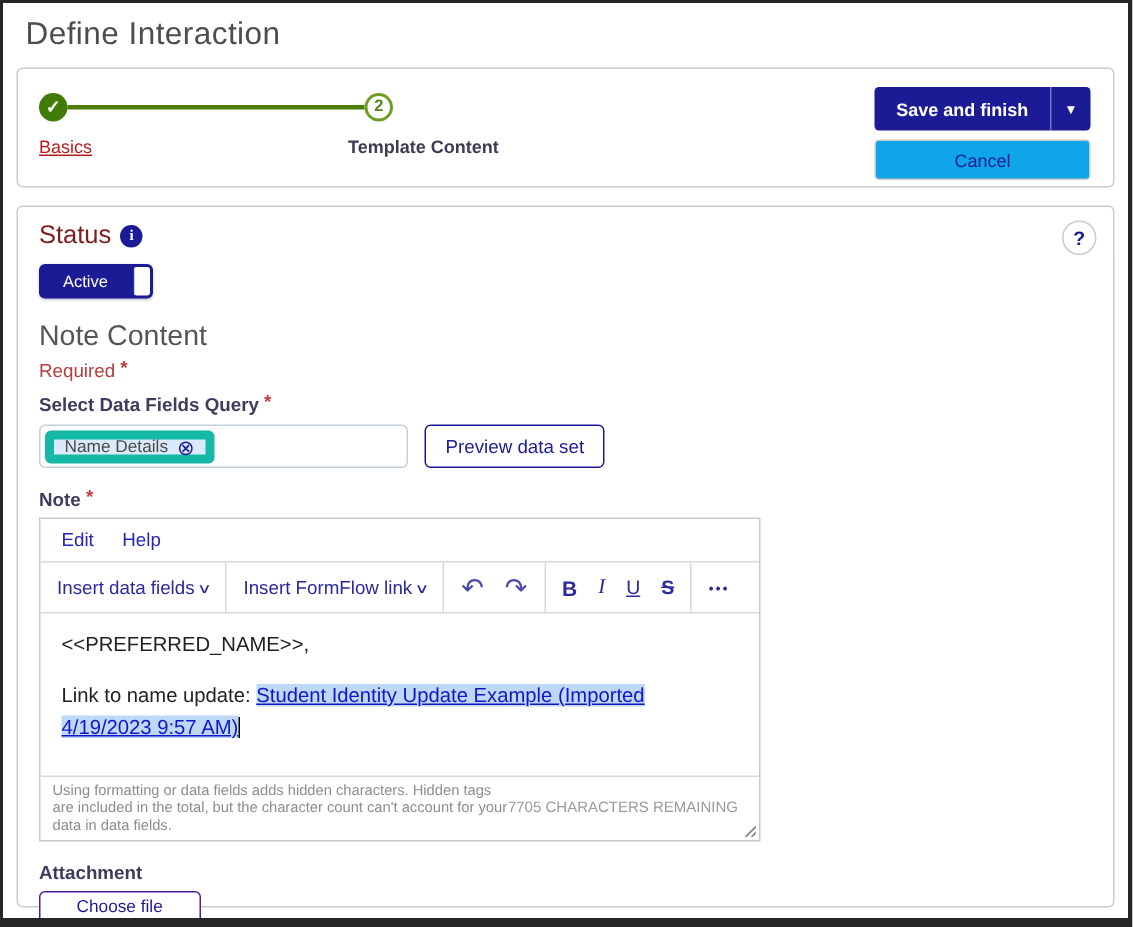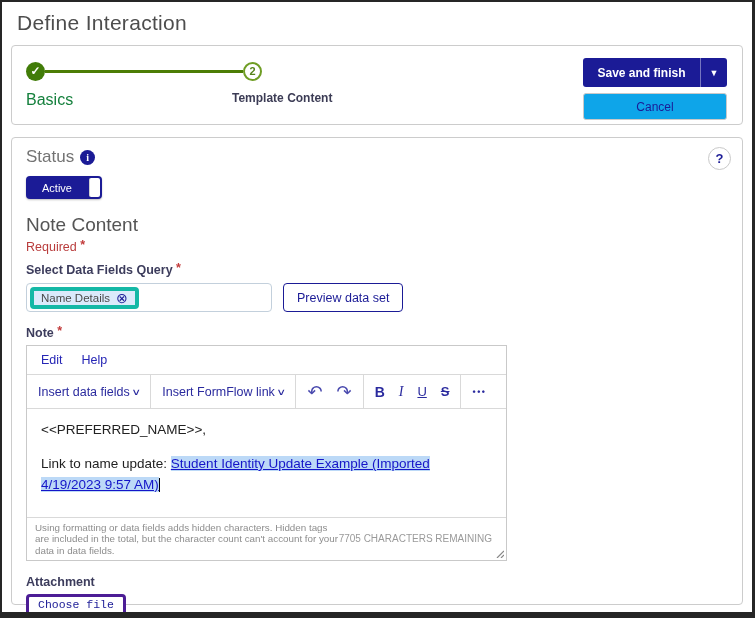--- a/index.html
+++ b/index.html
@@ -14,58 +14,58 @@
 
   
   .header-card { height:80px; display:flex; justify-content:space-between; }
   .stepper { position:relative; width:420px; margin:16px 0 0 14px; }
   .step-circle-done { position:absolute; left:0; top:0; width:19px; height:19px; border-radius:50%;
     background:#417c08; color:#fff; font-size:12px; font-weight:bold; text-align:center; line-height:19px; }
   .step-line { position:absolute; left:19px; top:8px; width:198px; height:3px; background:#4c7d05; }
   .step-circle-num { position:absolute; left:217px; top:0; width:19px; height:19px; border-radius:50%;
     background:#fff; border:2px solid #6f9d24; color:#56831c; font-size:11px; font-weight:bold;
     text-align:center; line-height:15px; }
-  .step-label-done { position:absolute; left:0; top:29px; font-size:16px; color:#15803d; cursor:pointer; }
+  .step-label-done { position:absolute; left:0; top:29px; font-size:12px; color:#b91c1c; text-decoration:underline; cursor:pointer; }
   .step-label-current { position:absolute; left:206px; top:29px; font-size:12px; font-weight:bold; color:#3c3c55; }
 
   .header-actions { width:144px; margin:12px 15px 0 0; }
   .save-btn { display:flex; align-items:stretch; width:144px; height:29px; background:#1b1b96; color:#fff;
     border-radius:3px; font-size:12px; font-weight:bold; cursor:pointer; }
   .save-btn-label { flex:1; display:flex; align-items:center; justify-content:center; }
   .save-btn-caret { width:27px; border-left:1px solid rgba(255,255,255,.4); display:flex; align-items:center; justify-content:center; font-size:9px; }
   .cancel-btn { margin-top:6px; width:144px; height:27px; background:#0ea5e9; border:1px solid #c9c9c9; border-radius:3px;
     color:#1b1b96; font-size:12px; display:flex; align-items:center; justify-content:center; cursor:pointer; }
 
   
   .main-card { margin-top:12px; height:468px; position:relative; padding:9px 14px 0 14px; }
   .help-circle { position:absolute; top:9px; right:11px; width:23px; height:23px; border:1px solid #c9c9c9;
     border-radius:50%; background:#fff; color:#1b1b96; font-size:13px; font-weight:bold; text-align:center;
     line-height:21px; cursor:pointer; }
 
   .status-heading-row { display:flex; align-items:center; gap:6px; }
-  .status-heading { font-size:17px; font-weight:400; color:#737373; }
+  .status-heading { font-size:17px; font-weight:400; color:#7f1d1d; }
   .info-icon { width:15px; height:15px; border-radius:50%; background:#1b1b96; color:#fff; font-size:10px;
     font-weight:bold; text-align:center; line-height:15px; font-family:"Liberation Serif", serif; }
 
   .toggle { margin-top:9px; position:relative; width:76px; height:23px; background:#1b1b96; border-radius:4px;
     cursor:pointer; box-shadow:0 1px 2px rgba(0,0,0,.25); }
   .toggle-label { position:absolute; left:0; right:14px; top:0; bottom:0; color:#fff; font-size:11px; font-weight:normal;
     display:flex; align-items:center; justify-content:center; }
   .toggle-handle { position:absolute; right:2px; top:2px; bottom:2px; width:11px; background:#fff; border-radius:2px;
     border-left:1px solid #d0d0d0; }
 
   .section-heading { font-size:19px; font-weight:400; color:#555; margin-top:15px; }
   .required-line { margin-top:4px; font-size:12.5px; color:#b93c3c; }
   .asterisk { color:#c23b3b; font-weight:bold; position:relative; top:-2px; }
   .field-label { margin-top:9px; font-size:12.5px; font-weight:bold; color:#3c3c5c; }
 
   .query-row { display:flex; align-items:center; margin-top:6px; }
   .query-input { width:246px; height:29px; border:1px solid #c3d0dc; border-radius:4px; background:#fff;
     display:flex; align-items:center; padding:0 3px; cursor:text; }
-  .chip { height:22px; background:#dbeafb; border:4px solid #14b8a6; border-radius:4px; display:flex; align-items:center;
+  .chip { height:22px; background:#dbeafb; border:6px solid #14b8a6; border-radius:4px; display:flex; align-items:center;
     gap:6px; padding:0 7px; font-size:11.5px; color:#4a4a4a; }
   .chip-x { color:#1b1b96; font-size:14px; line-height:14px; cursor:pointer; }
   .preview-btn { margin-left:11px; height:29px; padding:0 13px; background:#fff; border:1px solid #1b1b96;
     border-radius:4px; color:#1b1b96; font-size:12.5px; display:flex; align-items:center; cursor:pointer; }
 
   
   .editor { width:481px; margin-top:5px; border:1px solid #c9c9c9; background:#fff; }
   .menubar { display:flex; gap:19px; padding:7px 14px; border-bottom:1px solid #d9d9d9; }
   .menu-item { font-size:12.5px; color:#2525b5; cursor:pointer; }
   .toolbar { display:flex; align-items:stretch; height:34px; border-bottom:1px solid #d9d9d9; }
@@ -86,22 +86,22 @@
   .link-selected { background:#bcd9f7; }
   .note-link { color:#1515c8; text-decoration:underline; cursor:pointer; }
   .text-cursor { display:inline-block; width:1px; height:14px; background:#000; vertical-align:text-bottom; }
 
   .editor-status { position:relative; border-top:1px solid #d9d9d9; display:flex; align-items:center; gap:0; padding:4px 14px 4px 8px; }
   .status-msg { width:368px; font-size:9.8px; color:#8d8d8d; line-height:1.15; }
   .char-count { font-size:10px; color:#9a9a9a; white-space:nowrap; }
   .resize-handle { position:absolute; right:2px; bottom:2px; cursor:nwse-resize; }
 
   .attach-heading { margin-top:14px; font-size:12.5px; font-weight:bold; color:#3c3c5c; }
-  .choose-btn { margin-top:5px; height:22px; padding:0 9px; background:#fff; border:3px solid #4c1d95; border-radius:4px;
-    color:#1b1b96; font-size:11.5px; display:flex; align-items:center; width:fit-content; cursor:pointer;font-family:Liberation Mono, monospace; }
+  .choose-btn { margin-top:5px; height:22px; padding:0 24px; background:#fff; border:1px solid #4c1d95; border-radius:4px;
+    color:#1b1b96; font-size:11.5px; display:flex; align-items:center; width:fit-content; cursor:pointer; }
 
   .bottom-strip { flex:1; background:#ededed; margin-top:7px; min-height:6px; }
 </style>
 </head>
 <body>
 
 <div class="frame">
 
   <div class="page-title">Define Interaction</div>
 

